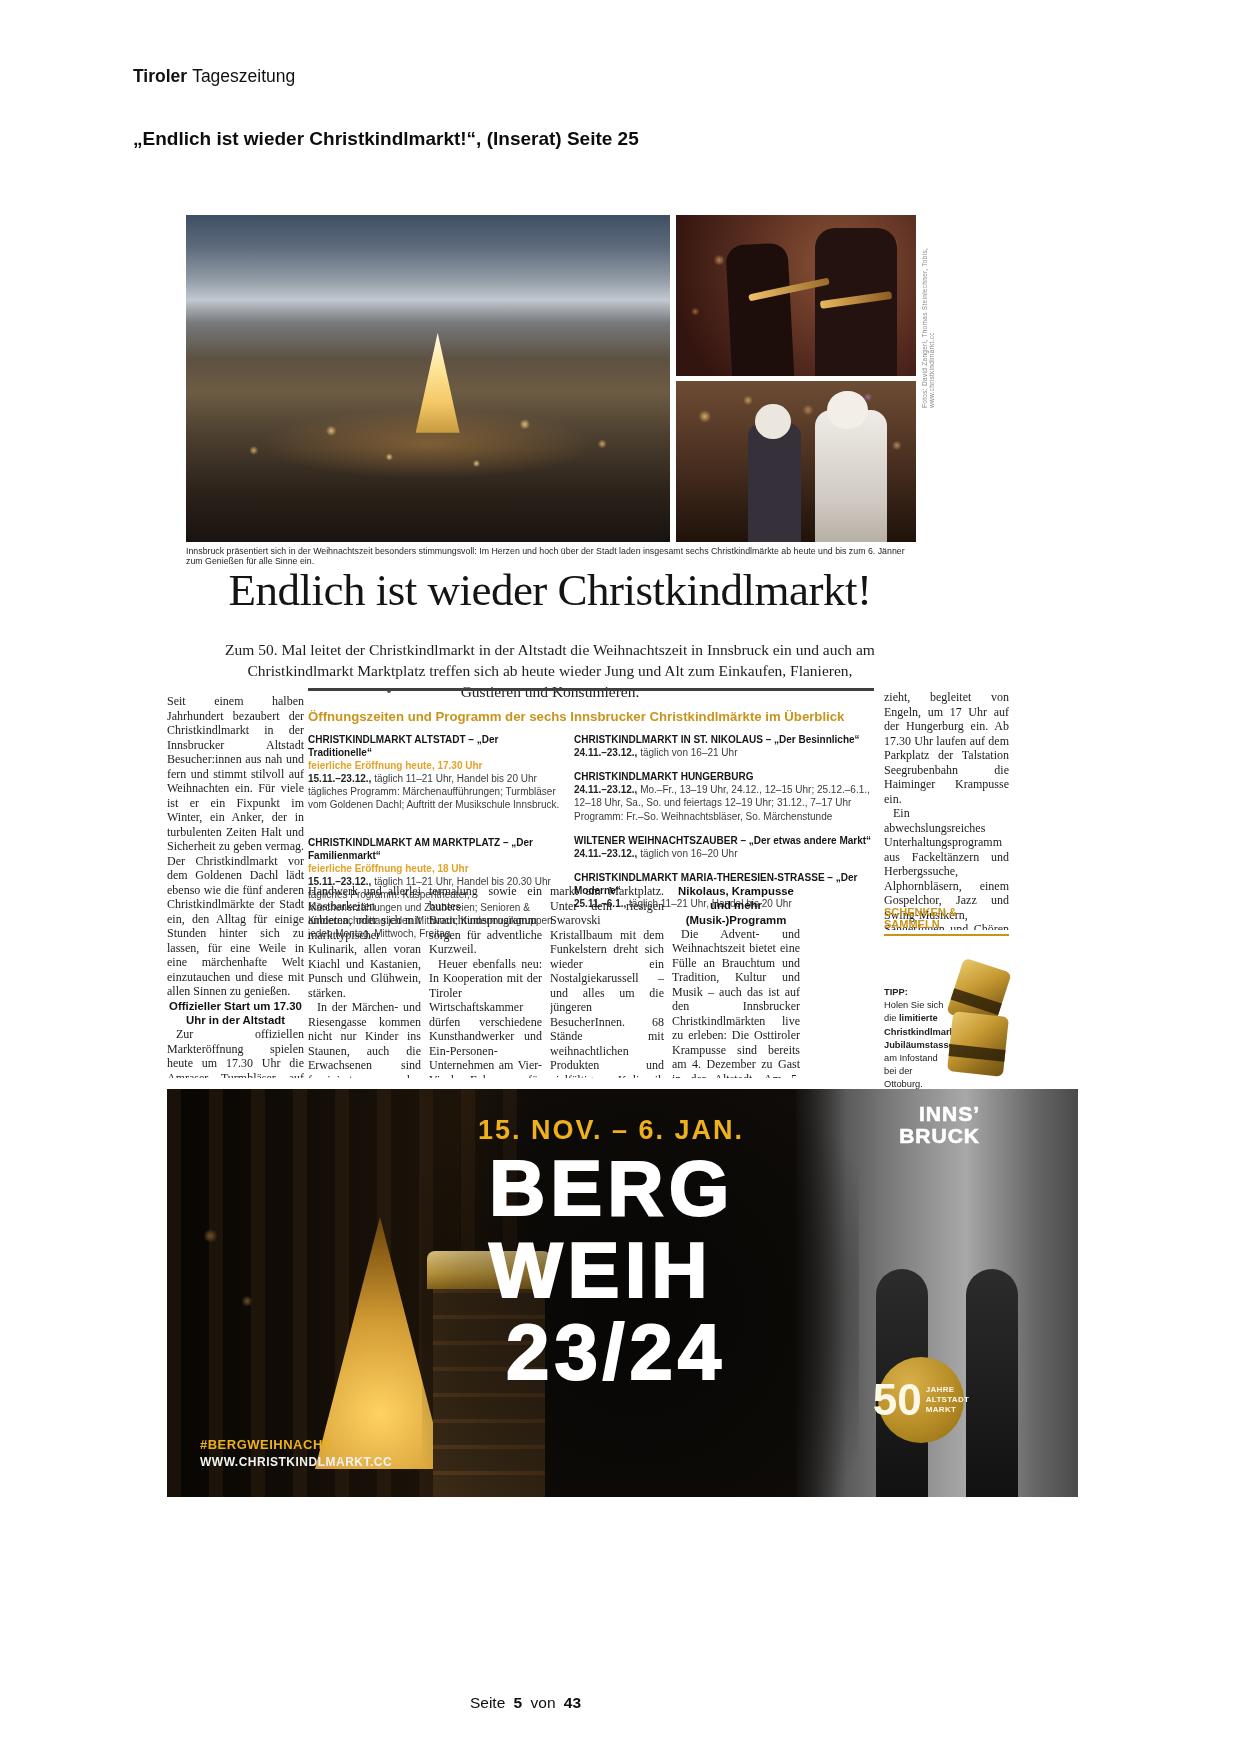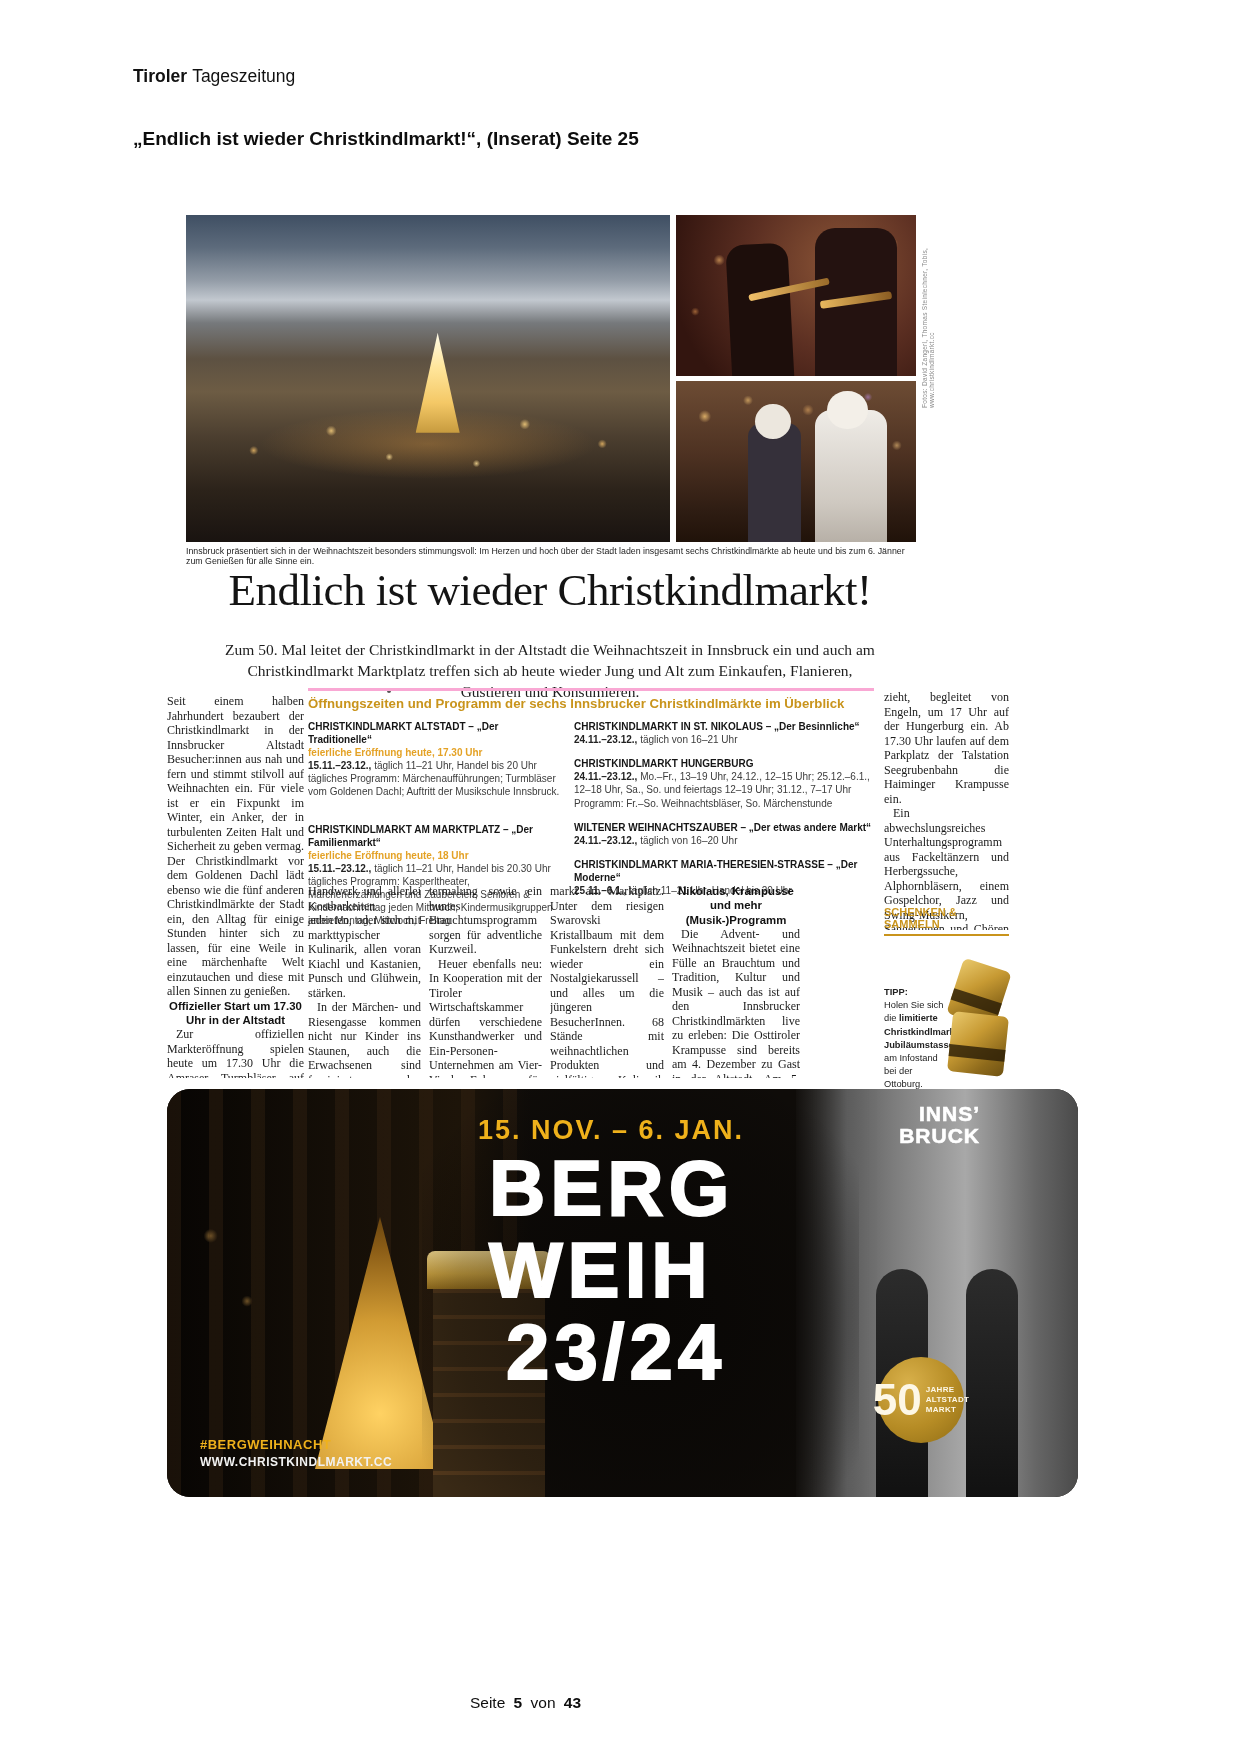--- a/index.html
+++ b/index.html
@@ -89,21 +89,21 @@
     line-height:1.25; text-align:center; margin:7px 0 5px; text-indent:0 !important; color:#101010; }
   .col1 { left:167px; top:694px; width:137px; height:384px; overflow:hidden; }
   .col2 { left:308px; top:884px; width:113px; height:194px; overflow:hidden; }
   .col3 { left:429px; top:884px; width:113px; height:194px; overflow:hidden; }
   .col4 { left:550px; top:884px; width:114px; height:194px; overflow:hidden; }
   .col5 { left:672px; top:884px; width:128px; height:194px; overflow:hidden; }
   .col5 .colhead { margin-top:0; }
   .col6 { left:884px; top:690px; width:125px; height:240px; overflow:hidden; }
 
   
-  .infobox { left:308px; top:688px; width:566px; border-top:3px solid #f9a8d4; padding-top:5px; }
+  .infobox { left:308px; top:688px; width:566px; border-top:3px solid #404040; padding-top:18px; }
   .ib-title { font-size:13.2px; font-weight:bold; color:#c9941c; margin-bottom:9px; }
   .ib-cols { display:flex; gap:14px; }
   .ib-left { width:252px; }
   .ib-right { width:300px; }
   .ib-entry { margin-bottom:11px; }
   .ib-entry.gap { margin-bottom:24px; }
   .ib-name { font-size:10px; font-weight:bold; line-height:1.3; color:#151515; }
   .ib-open { font-size:10px; font-weight:bold; line-height:1.3; color:#e4a226; }
   .ib-line { font-size:10px; line-height:1.32; color:#3c3c3c; }
   .ib-line .db { font-weight:bold; color:#222; }
@@ -114,21 +114,21 @@
   .promo-tip { left:884px; top:986px; width:64px; font-size:9.3px; line-height:1.42; color:#222; }
   .promo-tip .b { font-weight:bold; }
   .mug-wrap { left:946px; top:962px; width:66px; height:116px; }
   .mug { position:absolute; border-radius:6px;
     background:linear-gradient(135deg,#e9c96d 0%, #c79a33 40%, #8e6a1b 75%, #6f5213 100%); }
   .mug1 { left:8px; top:2px; width:50px; height:58px; transform:rotate(18deg); }
   .mug2 { left:4px; top:52px; width:56px; height:60px; transform:rotate(6deg); }
   .mug .band { position:absolute; left:0; right:0; top:55%; height:12px; background:rgba(40,28,6,.8); }
 
   
-  .ad { left:167px; top:1089px; width:911px; height:408px; background:#0f0c09; overflow:hidden;border-radius:23px; }
+  .ad { left:167px; top:1089px; width:911px; height:408px; background:#0f0c09; overflow:hidden; }
   .ad-left { position:absolute; left:0; top:0; width:40%; height:100%;
     background:
       repeating-linear-gradient(90deg, rgba(60,40,20,.35) 0 14px, rgba(0,0,0,0) 14px 42px),
       radial-gradient(circle 10px at 12% 36%, rgba(255,190,90,.5), transparent 70%),
       radial-gradient(circle 8px at 22% 52%, rgba(255,190,90,.4), transparent 70%),
       linear-gradient(90deg,#070503 0%, #140e07 45%, #1d1409 80%, rgba(29,20,9,0) 100%); }
   .ad-right { position:absolute; right:0; top:0; width:31%; height:100%;
     background:
       linear-gradient(90deg, rgba(15,12,9,.9) 0%, rgba(90,90,90,.2) 18%, rgba(0,0,0,0) 30%),
       linear-gradient(90deg,#3a3a3a 0%, #7d7d7d 35%, #a8a8a8 60%, #666 85%, #4a4a4a 100%); }

